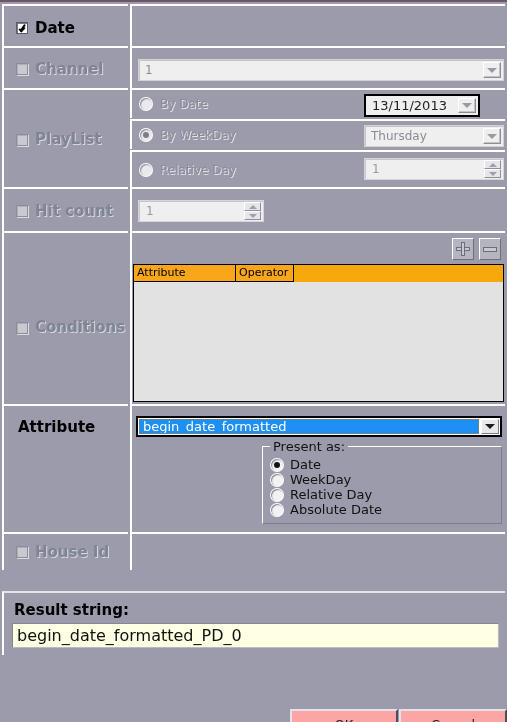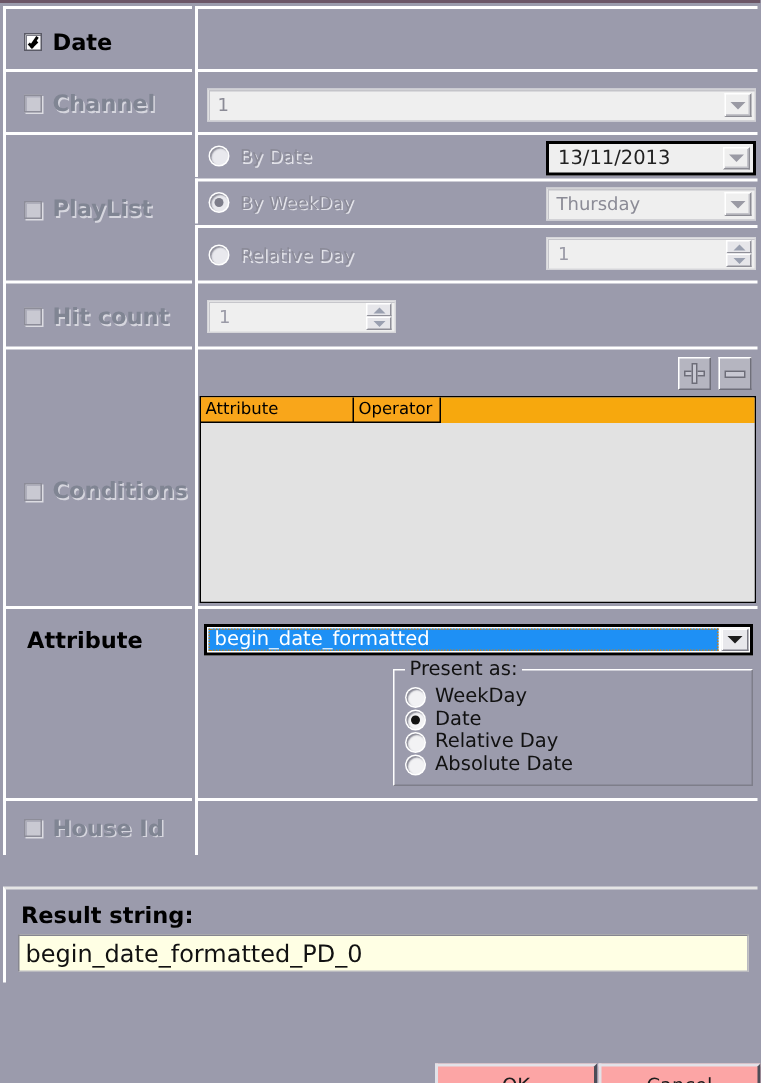--- a/index.html
+++ b/index.html
@@ -324,21 +324,21 @@
     <div class="cell-left">
       <span class="cb off"></span>
       <span class="lbl lbl-off">PlayList</span>
     </div>
 
     <div class="cell-right" style="height:30px;top:0;">
       <div class="radio-line">
         <span class="rd"></span>
         <span class="rd-lbl">By Date</span>
       </div>
-      <div class="combo enabled" style="left:232px;top:4px;width:140px;height:23px;">
+      <div class="combo enabled" style="left:232px;top:4px;width:116px;height:23px;">
         <span style="font-size:13px;color:#222;">13/11/2013</span>
         <span class="arrow">
             <span class="tri-down"></span>
           </span>
       </div>
     </div>
 
     <div class="cell-right notop" style="height:30px;top:31px;border-top:2px solid #ffffff;">
       <div class="radio-line">
         <span class="rd sel"></span>
@@ -429,26 +429,26 @@
     <span class="hl">begin_date_formatted</span>
     <span class="arrow2">
         <span class="tri-down-dk"></span>
       </span>
   </div>
 
   <div class="groupbox" style="left:262px;top:444px;width:240px;height:78px;text-align:right;">
     <span class="gb-title">Present as:</span>
     <div style="padding-top:10px;">
       <div class="gb-item">
+        <span class="rd2 sel"></span>
+        <span class="gb-lbl">Date</span>
+      </div>
+      <div class="gb-item">
         <span class="rd2"></span>
         <span class="gb-lbl">WeekDay</span>
-      </div>
-      <div class="gb-item">
-        <span class="rd2 sel"></span>
-        <span class="gb-lbl">Date</span>
       </div>
       <div class="gb-item">
         <span class="rd2"></span>
         <span class="gb-lbl">Relative Day</span>
       </div>
       <div class="gb-item">
         <span class="rd2"></span>
         <span class="gb-lbl">Absolute Date</span>
       </div>
     </div>

